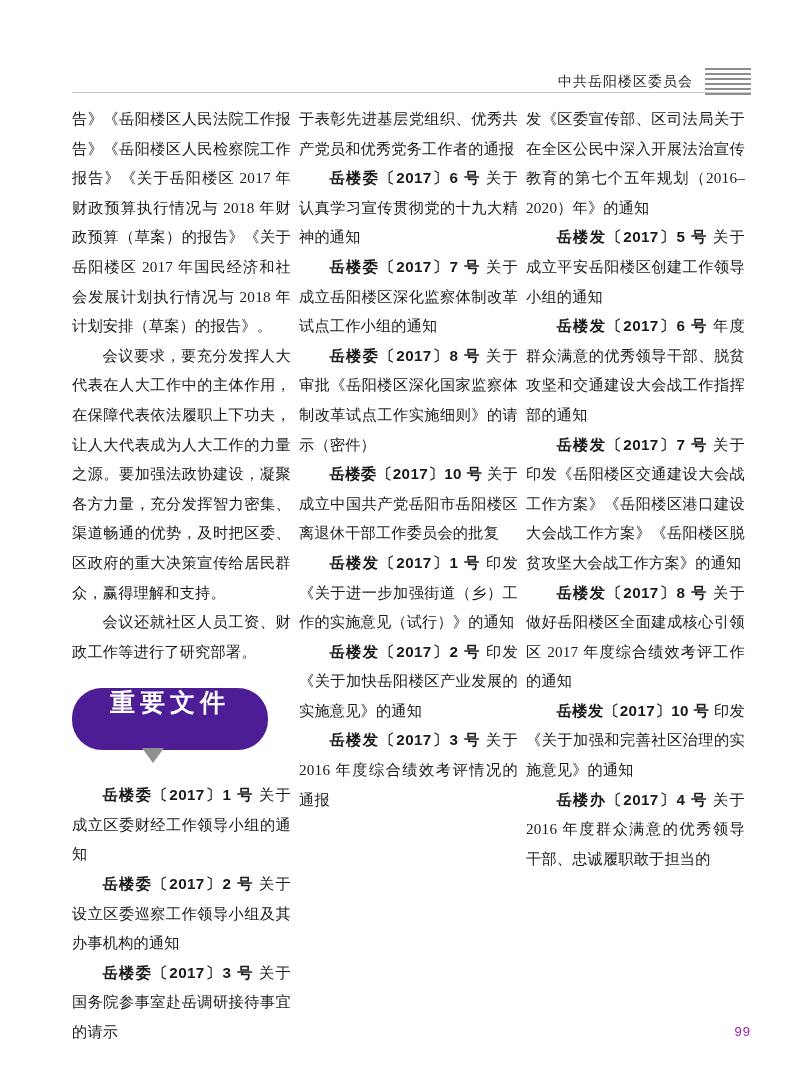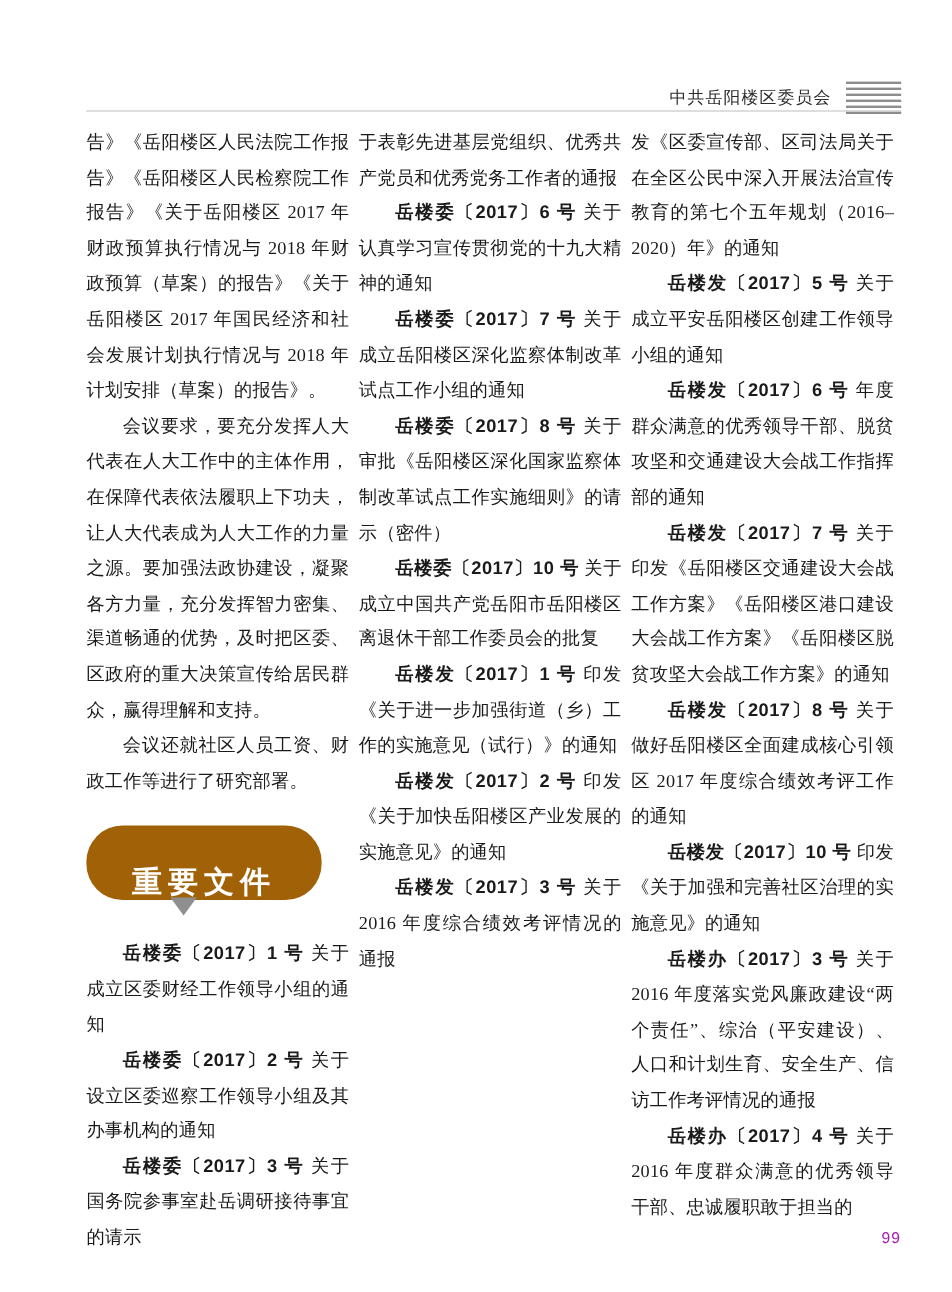--- a/index.html
+++ b/index.html
@@ -93,24 +93,24 @@
   
   .banner-wrap {
     position: relative;
     margin: 22px 0 18px 0;
     width: 196px;
     height: 74px;
   }
   .banner {
     width: 196px;
     height: 62px;
-    background: #a16207;
+    background: #4c1d95;
     border-radius: 30px 30px 30px 30px;
     display: flex;
-    align-items: flex-end;
+    align-items: flex-start;
     justify-content: center;
     box-sizing: border-box;
   }
   .banner-text {
     color: #ffffff;
     font-family: "Liberation Sans", "DejaVu Sans", sans-serif;
     font-size: 25px;
     font-weight: bold;
     letter-spacing: 5px;
   }
@@ -232,24 +232,20 @@
       </p>
       <p class="indent">
         <span class="doc-no">岳楼发〔2017〕8 号</span>
         <span>关于做好岳阳楼区全面建成核心引领区 2017 年度综合绩效考评工作的通知</span>
       </p>
       <p class="indent">
         <span class="doc-no">岳楼发〔2017〕10 号</span>
         <span>印发《关于加强和完善社区治理的实施意见》的通知</span>
       </p>
       <p class="indent">
-        <span class="doc-no">岳楼办〔2017〕3 号</span>
-        <span>关于 2016 年度落实党风廉政建设“两个责任”、综治（平安建设）、人口和计划生育、安全生产、信访工作考评情况的通报</span>
-      </p>
-      <p class="indent">
         <span class="doc-no">岳楼办〔2017〕4 号</span>
         <span>关于 2016 年度群众满意的优秀领导干部、忠诚履职敢于担当的</span>
       </p>
     </div>
 
   </div>
 
   <div class="page-number">99</div>
 </div>
 

